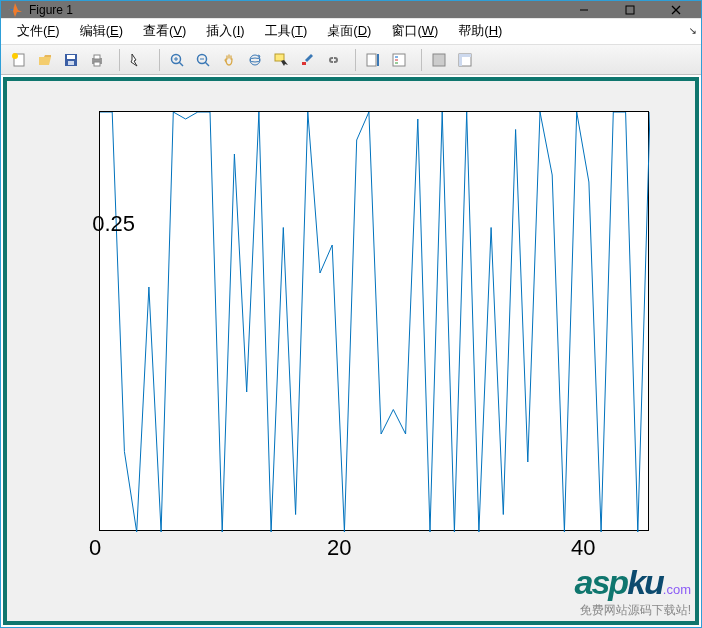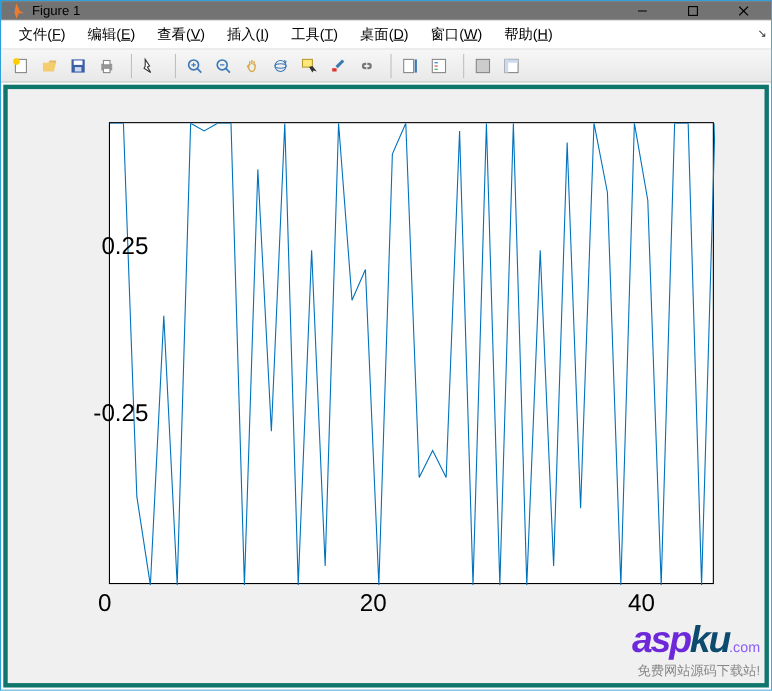--- a/index.html
+++ b/index.html
@@ -16,21 +16,21 @@
 .dock-arrow { position: absolute; right: 4px; top: 6px; font-size: 10px; color: #333; cursor: pointer; }
 .toolbar { height: 30px; background: linear-gradient(#f7f7f7,#e8e8e8); border-bottom: 1px solid #c0c0c0; display: flex; align-items: center; padding: 0 6px; gap: 2px; }
 .tb-btn { width: 24px; height: 24px; display: flex; align-items: center; justify-content: center; cursor: pointer; border-radius: 2px; }
 .tb-sep { width: 6px; height: 22px; border-right: 1px solid #c0c0c0; margin: 0 3px; }
 .canvas-area { flex: 1; background: #f0f0f0; border: 4px solid #0f766e; margin: 2px; position: relative; overflow: hidden; }
 .plot-box { position: absolute; left: 92px; top: 30px; width: 550px; height: 420px; background: #fff; border: 1px solid #000; }
 .y-tick { position: absolute; right: 560px; text-align: right; font-size: 22px; color: #000; width: 80px; }
 .x-tick { position: absolute; top: 454px; font-size: 22px; color: #000; }
 .watermark { position: absolute; right: 4px; bottom: 2px; font-family: Arial, sans-serif; font-style: italic; }
 .watermark .aspku { font-size: 34px; font-weight: bold; letter-spacing: -2px; }
-.watermark .a1 { color: #6d28d9; }
+.watermark .a1 { color: #0f766e; }
 .watermark .a2 { color: #0c4a6e; }
 .watermark .com { font-size: 13px; color: #8b5cf6; font-style: normal; }
 .watermark .sub { font-size: 12px; color: #888; font-style: normal; display: block; text-align: right; }
 </style>
 </head>
 <body>
 
 <div class="window">
 
   <div class="titlebar">
@@ -179,21 +179,20 @@
       </div>
   </div>
 
   <div class="canvas-area">
     <div class="plot-box">
       <svg id="plot-svg" width="550" height="420">
           <polyline points="0.0,0.0 12.2,0.0 24.4,339.5 36.7,420.0 48.9,175.0 61.1,420.0 73.3,0.0 85.6,7.0 97.8,0.0 110.0,0.0 122.2,420.0 134.4,42.0 146.7,280.0 158.9,0.0 171.1,420.0 183.3,115.5 195.6,402.5 207.8,0.0 220.0,161.0 232.2,133.0 244.4,420.0 256.7,28.0 268.9,0.0 281.1,322.0 293.3,297.5 305.6,322.0 317.8,7.0 330.0,420.0 342.2,0.0 354.4,420.0 366.7,0.0 378.9,420.0 391.1,115.5 403.3,402.5 415.6,17.5 427.8,350.0 440.0,0.0 452.2,63.0 464.4,420.0 476.7,0.0 488.9,70.0 501.1,420.0 513.3,0.0 525.6,0.0 537.8,420.0 550.0,0.0" fill="none" stroke="#0072bd" stroke-width="1"></polyline>
         </svg>
     </div>
     <div class="y-tick" style="top:130px">0.25</div>
-    <div class="y-tick" style="top:282px">-0.25</div>
     <div class="x-tick" style="left:82px">0</div>
     <div class="x-tick" style="left:320px">20</div>
     <div class="x-tick" style="left:564px">40</div>
 
     <div class="watermark">
       <span class="aspku"><span class="a1">asp</span><span class="a2">ku</span></span><span class="com">.com</span>
       <span class="sub">免费网站源码下载站!</span>
     </div>
   </div>
 

